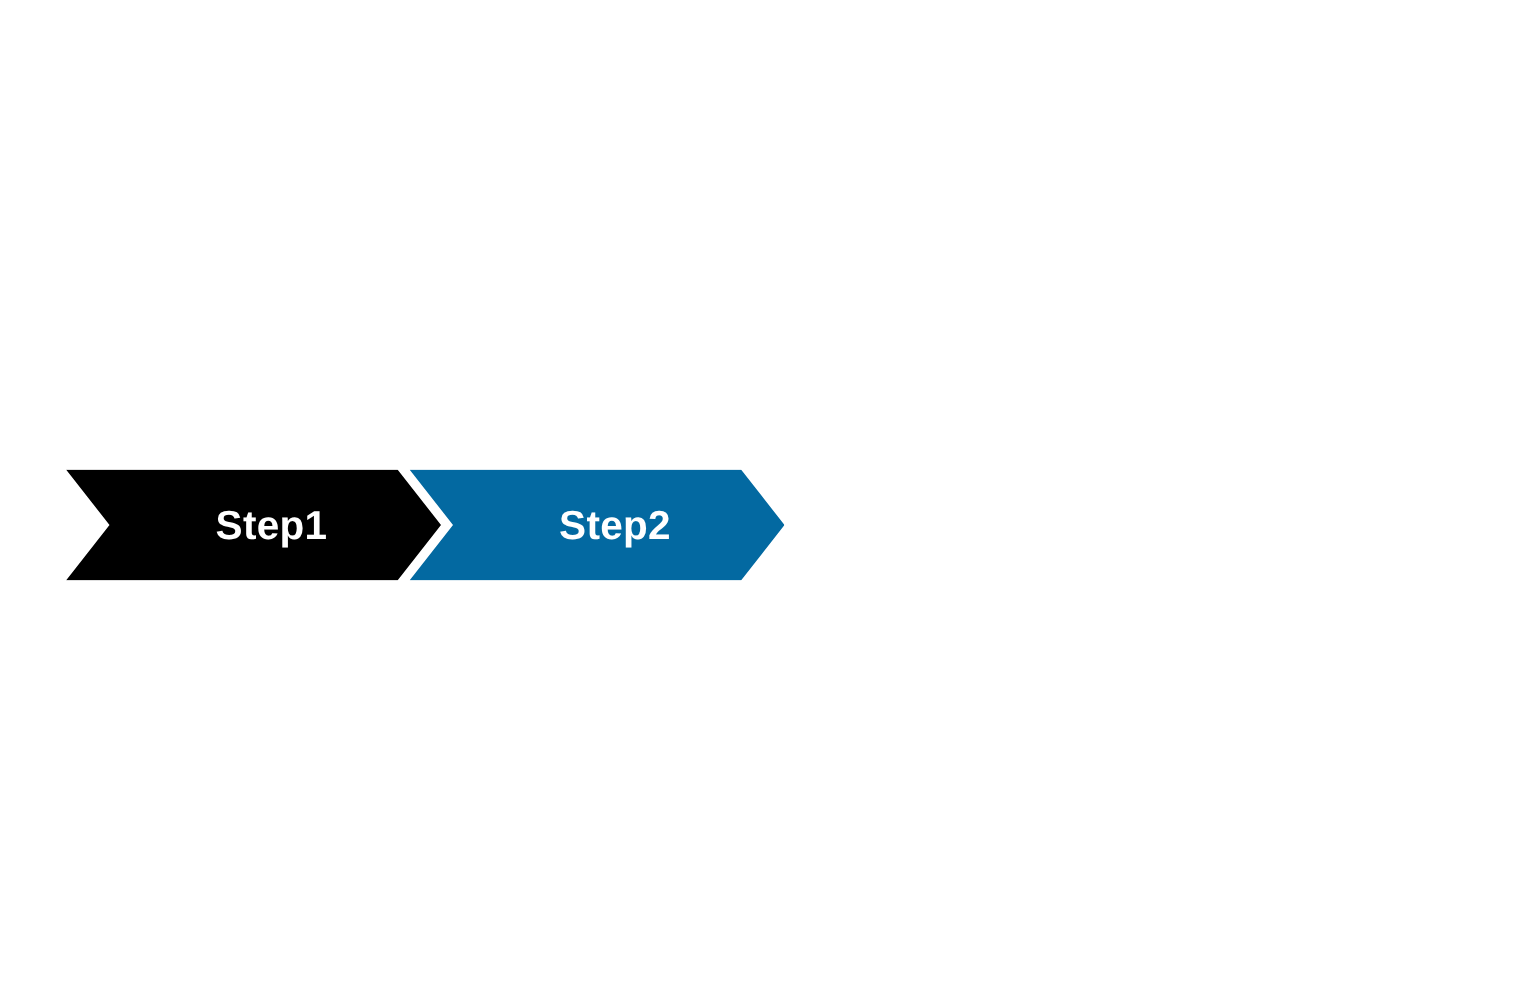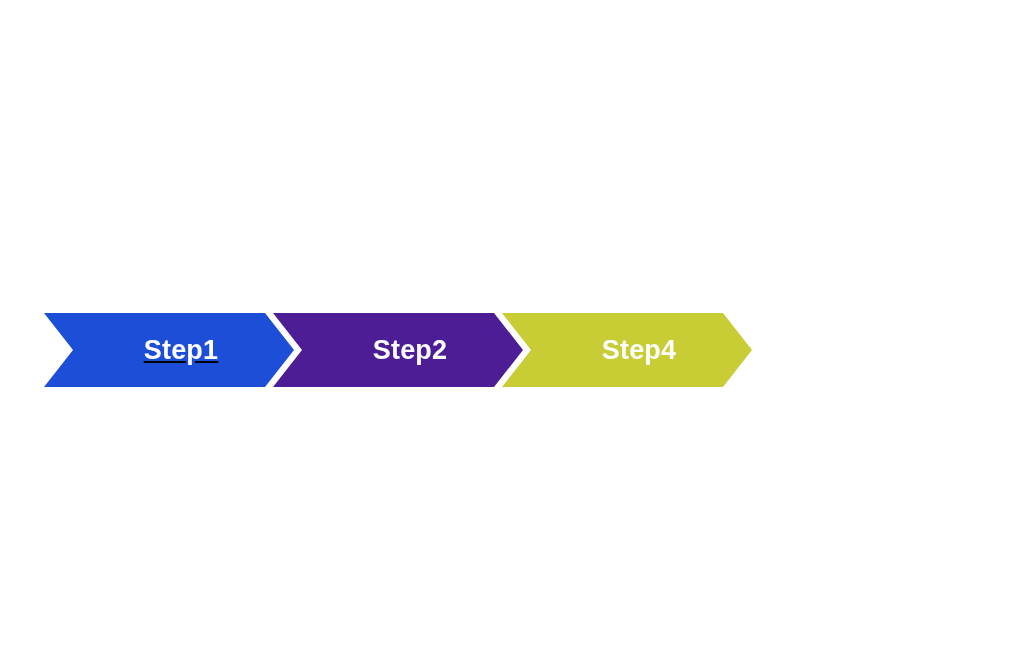--- a/index.html
+++ b/index.html
@@ -74,28 +74,25 @@
     user-select: none;
   }
 </style>
 </head>
 <body style="background: rgb(255, 255, 255);">
 
 <div id="diagram-canvas">
 
   <div class="chevron-row">
 
-    <div class="chevron" style="background: #1d4ed8; width: 250px; text-decoration: underline;">
+    <div class="chevron" style="background: #000000; width: 250px; text-decoration: underline;">
       <span class="chevron-label">Step1</span>
     </div>
 
-    <div class="chevron" style="background: #4c1d95; width: 250px;">
+    <div class="chevron" style="background: #0369a1; width: 250px;">
       <span class="chevron-label">Step2</span>
     </div>
 
 
-    <div class="chevron" style="background: rgb(200, 204, 53); width: 250px;">
-      <span class="chevron-label">Step4</span>
-    </div>
 
   </div>
 
 </div>
 
 </body></html>

